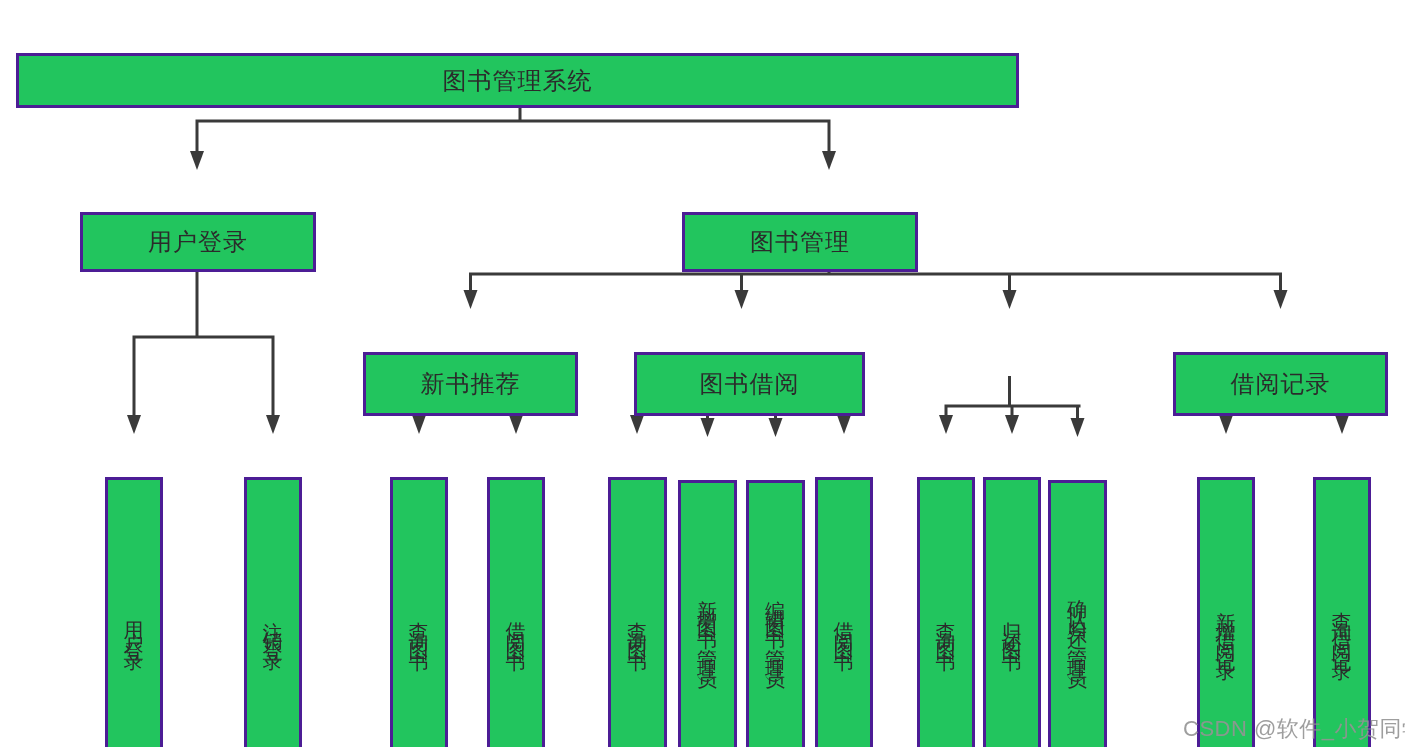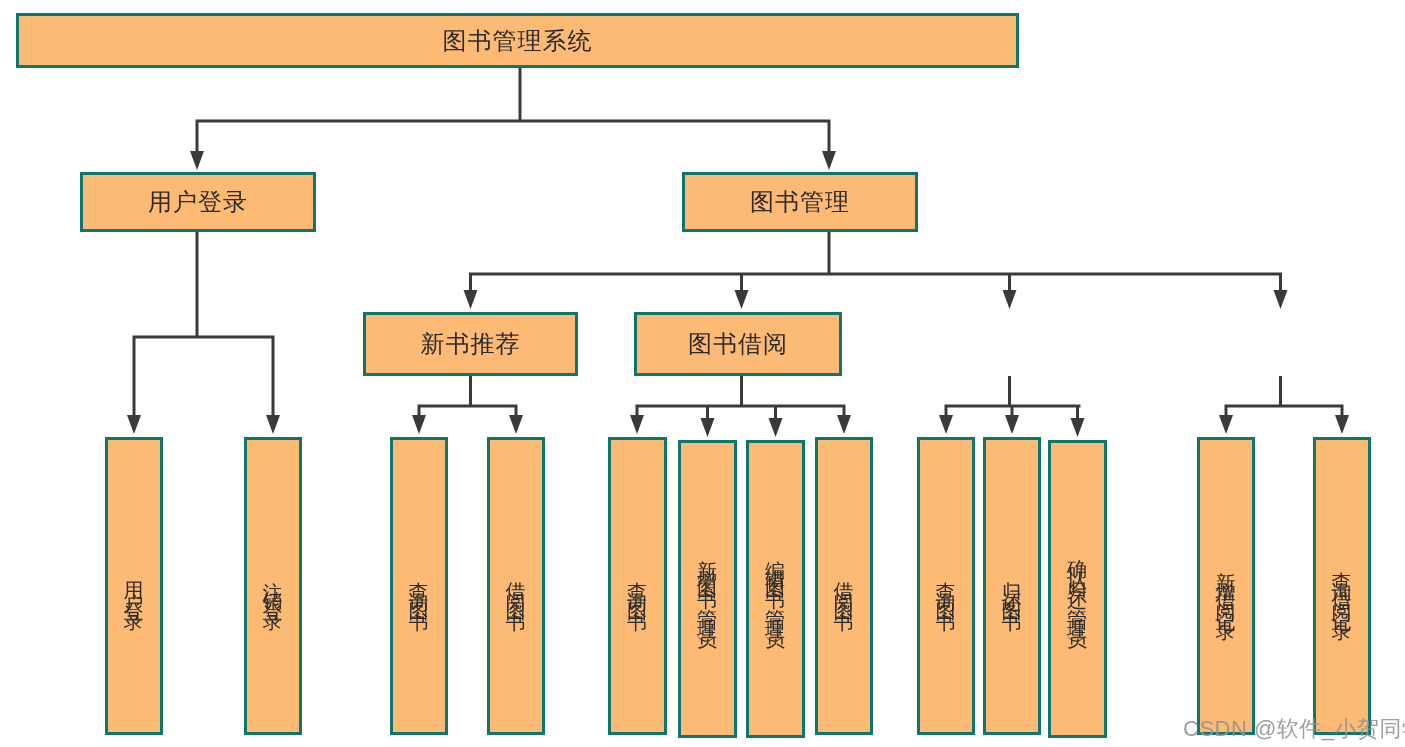--- a/index.html
+++ b/index.html
@@ -7,25 +7,26 @@
     position:relative;
     width:1405px; height:747px;
     background:#ffffff;
     font-family:"Liberation Sans", sans-serif;
     overflow:hidden;
   }
   .wires { position:absolute; left:0; top:0; z-index:1; }
   .node {
     position:absolute;
     box-sizing:border-box;
-    border:3px solid #0f766e;
-    background:#fdba74;
+    border:3px solid #4c1d95;
+    background:#22c55e;
     display:flex; align-items:center; justify-content:center;
     color:#2b2b2b;
     z-index:2;
+    margin-top:40px;
   }
   .hnode span {
     font-size:24px;
     letter-spacing:1px;
     white-space:nowrap;
     line-height:1;
   }
   .vnode span {
     writing-mode:vertical-rl;
     text-orientation:mixed;
@@ -114,22 +115,25 @@
   <div class="node hnode" style="left:80px; top:172px; width:236px; height:60px">
     <span>用户登录</span>
   </div>
   <div class="node hnode" style="left:682px; top:172px; width:236px; height:60px">
     <span>图书管理</span>
   </div>
 
   <div class="node hnode" style="left:363px; top:312px; width:215px; height:64px">
     <span>新书推荐</span>
   </div>
-  <div class="node hnode" style="left:634px; top:312px; width:208px; height:64px">
+  <div class="node hnode" style="left:634px; top:312px; width:231px; height:64px">
     <span>图书借阅</span>
+  </div>
+  <div class="node hnode" style="left:1173px; top:312px; width:215px; height:64px">
+    <span>借阅记录</span>
   </div>
 
   <div class="node vnode" style="left:105px; top:437px; width:58px; height:298px">
     <span>用户登录</span>
   </div>
   <div class="node vnode" style="left:244px; top:437px; width:58px; height:298px">
     <span>注销登录</span>
   </div>
 
   <div class="node vnode" style="left:390px; top:437px; width:58px; height:298px">

